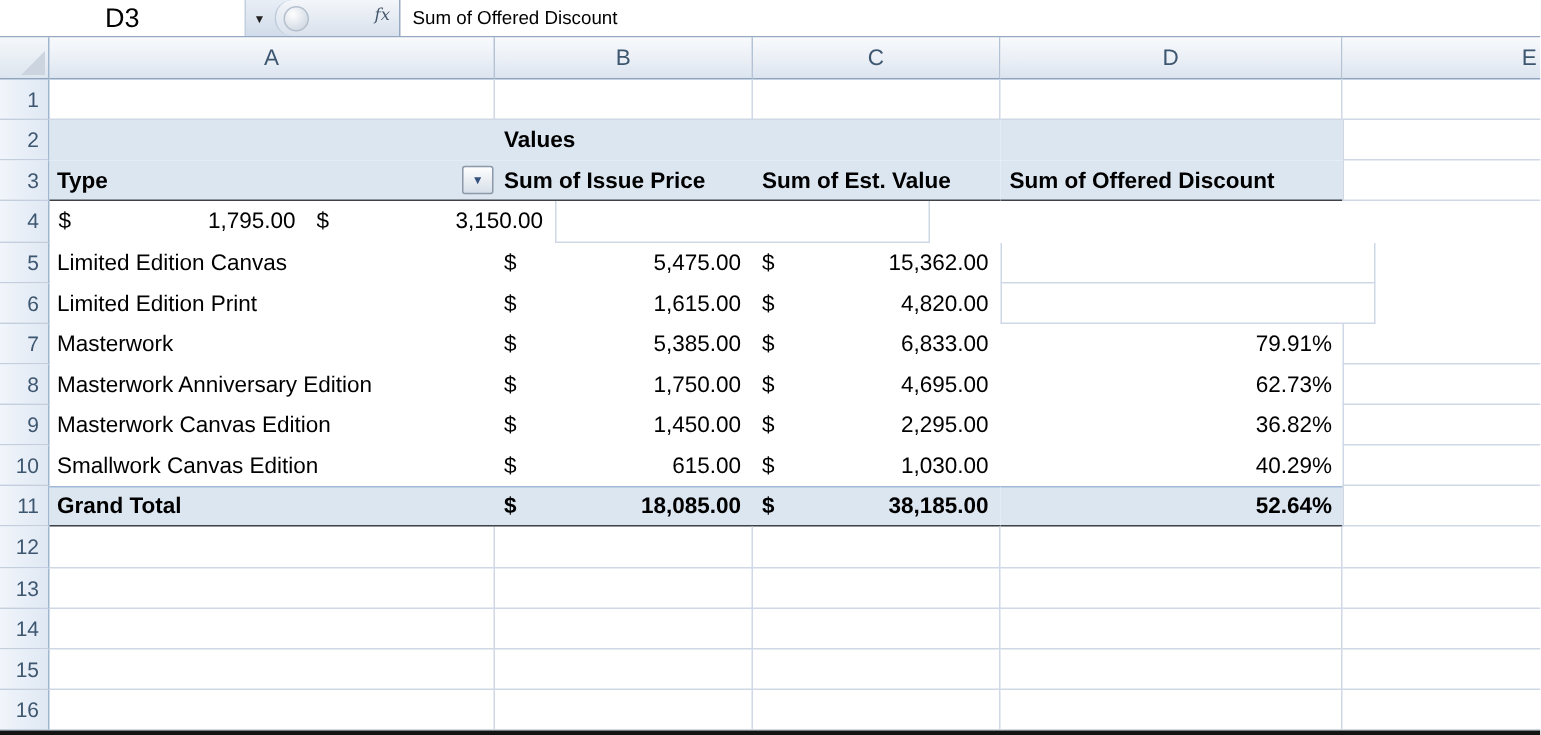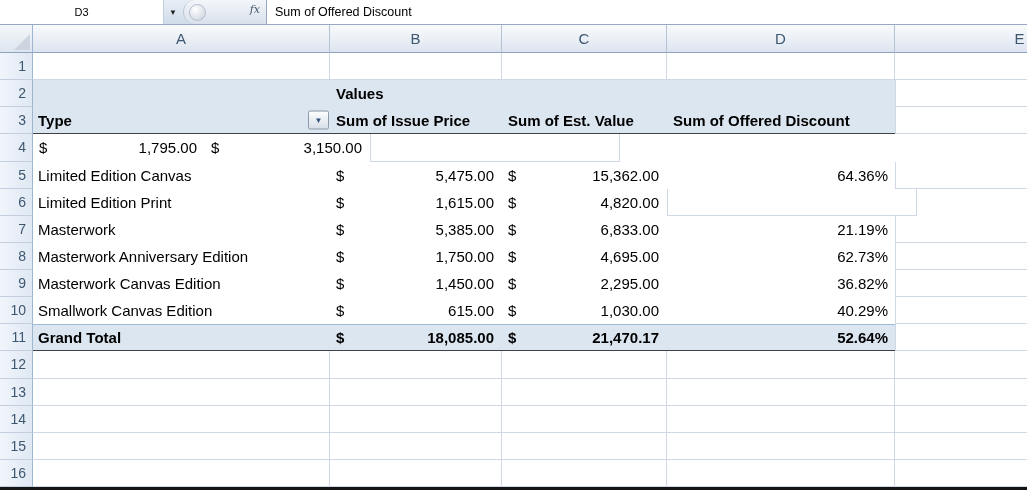--- a/index.html
+++ b/index.html
@@ -11,21 +11,21 @@
 
   
   .topbar {
     position:absolute; top:0; left:0; width:1027px; height:25px;
     background:linear-gradient(#E8EEF5,#D1DCEA);
     border-bottom:1px solid #97A9C2; box-sizing:border-box;
   }
   .namebox {
     position:absolute; left:0; top:0; width:163px; height:24px;
     background:#fff; border-right:1px solid #C4CFDD;
-    text-align:center; line-height:24px; font-size:11px; color:#000;
+    text-align:center; line-height:24px; font-size:18px; color:#000;
   }
   .nb-arrow {
     position:absolute; left:163px; top:0; width:20px; height:24px;
     display:flex; align-items:center; justify-content:center;
     font-size:8px; color:#222; cursor:default;
   }
   .splitter {
     position:absolute; left:183px; top:0; width:83px; height:24px;
     background:linear-gradient(#F3F6FA,#D9E1EC);
     border-left:1px solid #BCC9D9;
@@ -181,21 +181,20 @@
       <div class="rh">5</div>
       <div class="c wA typecell">Limited Edition Canvas</div>
       <div class="c wB acct">
           <span>$</span>
           <span>5,475.00</span>
         </div>
       <div class="c wC acct">
           <span>$</span>
           <span>15,362.00</span>
         </div>
-      <div class="c wD pct">64.36%</div>
       <div class="c wE g bl"></div>
     </div>
 
     <div class="r">
       <div class="rh">6</div>
       <div class="c wA typecell">Limited Edition Print</div>
       <div class="c wB acct">
           <span>$</span>
           <span>1,615.00</span>
         </div>
@@ -210,21 +209,21 @@
       <div class="rh">7</div>
       <div class="c wA typecell">Masterwork</div>
       <div class="c wB acct">
           <span>$</span>
           <span>5,385.00</span>
         </div>
       <div class="c wC acct">
           <span>$</span>
           <span>6,833.00</span>
         </div>
-      <div class="c wD pct">21.19%</div>
+      <div class="c wD pct">79.91%</div>
       <div class="c wE g bl"></div>
     </div>
 
     <div class="r">
       <div class="rh">8</div>
       <div class="c wA typecell">Masterwork Anniversary Edition</div>
       <div class="c wB acct">
           <span>$</span>
           <span>1,750.00</span>
         </div>
@@ -268,21 +267,21 @@
 
     <div class="r">
       <div class="rh">11</div>
       <div class="c wA pv bold gt dkline typecell">Grand Total</div>
       <div class="c wB pv bold gt dkline acct">
           <span>$</span>
           <span>18,085.00</span>
         </div>
       <div class="c wC pv bold gt dkline acct">
           <span>$</span>
-          <span>21,470.17</span>
+          <span>38,185.00</span>
         </div>
       <div class="c wD pv bold gt dkline pct">52.64%</div>
       <div class="c wE g bl"></div>
     </div>
 
     <div class="r">
       <div class="rh">12</div>
       <div class="c wA g"></div>
       <div class="c wB g"></div>
       <div class="c wC g"></div>

